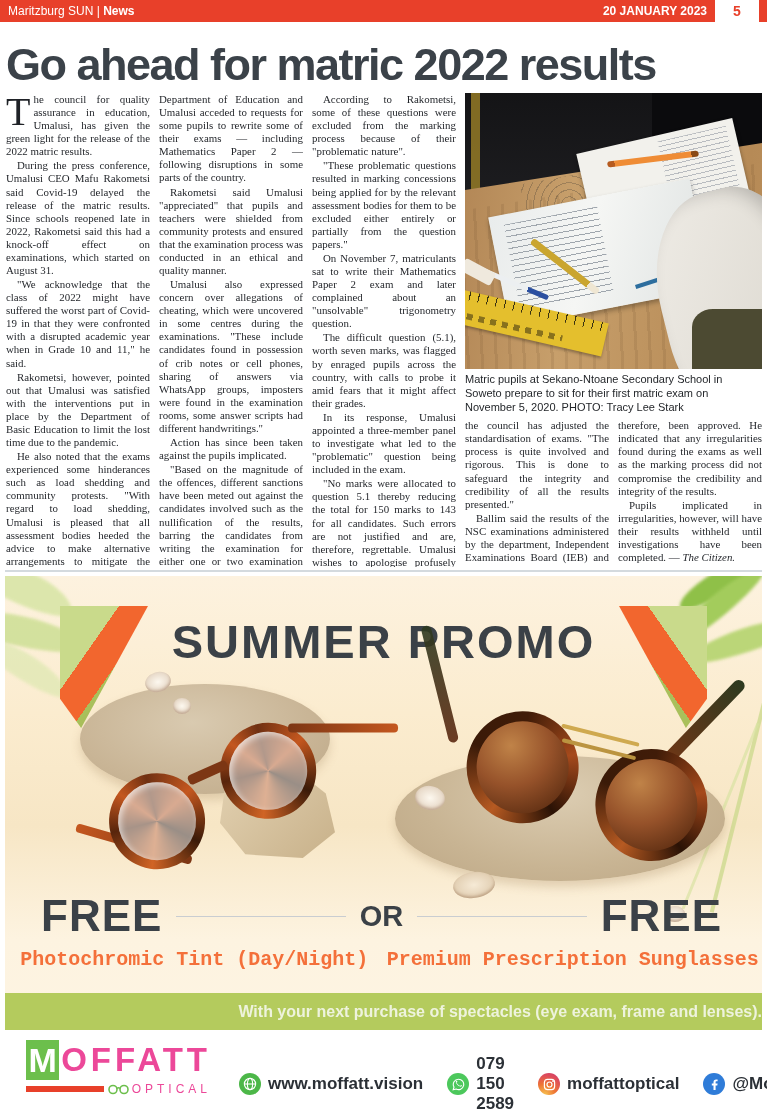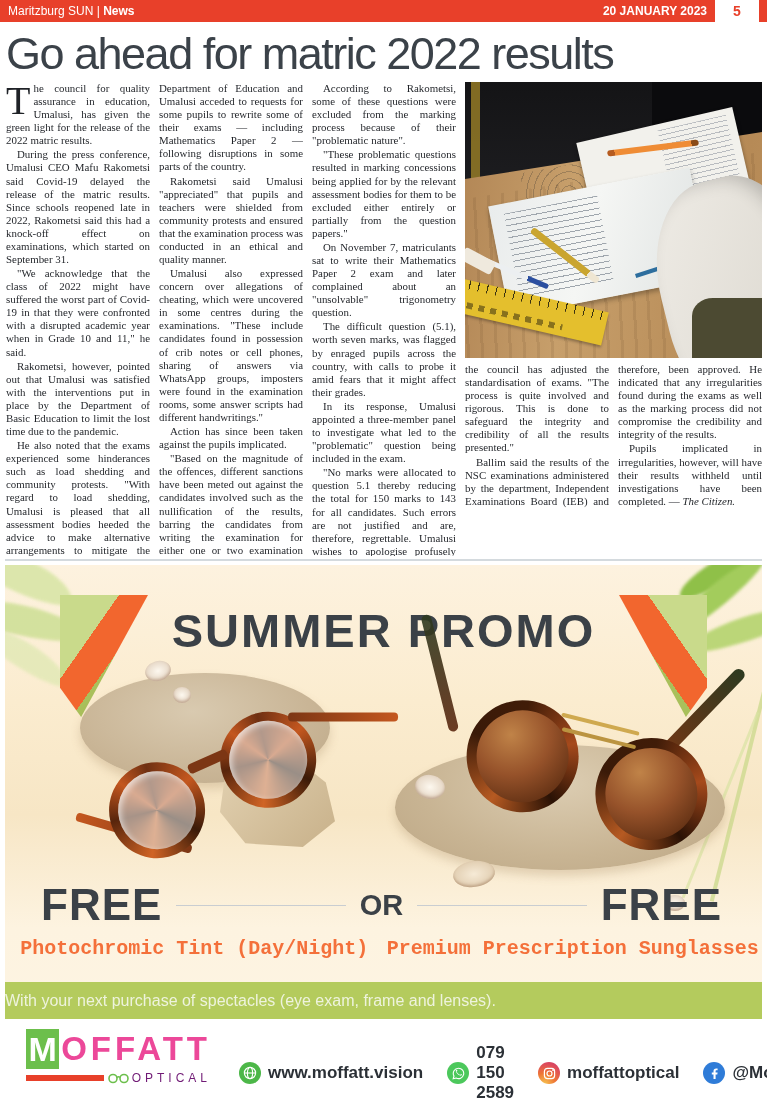--- a/index.html
+++ b/index.html
@@ -8,21 +8,21 @@
 
   
   .masthead { display:flex; height:22px; font-family:"Liberation Sans", sans-serif; }
   .mast-bar { flex:1; background:#e8402a; color:#fff; display:flex; align-items:center; justify-content:space-between; padding:0 8px; font-size:12px; }
   .brand b { font-weight:bold; }
   .mast-date { font-weight:bold; font-size:12px; }
   .mast-page { width:44px; background:#fff; color:#e8402a; font-weight:bold; font-size:14px; display:flex; align-items:center; justify-content:center; }
   .mast-strip { width:8px; background:#e8402a; }
 
   
-  .headline { font-family:"Liberation Sans", sans-serif; font-weight:normal; color:#3b4249; font-size:45px; letter-spacing:-1.5px; line-height:1.0; padding:9px 6px 4px; white-space:nowrap; }
+  .headline { font-family:"Liberation Sans", sans-serif; font-weight:bold; color:#3b4249; font-size:45px; letter-spacing:-1.5px; line-height:1.0; padding:20px 6px 4px; white-space:nowrap; }
 
   
   .article { display:flex; gap:9px; padding:2px 6px 0; height:476px; overflow:hidden; }
   .col { width:144px; flex:0 0 144px; font-size:10.9px; line-height:1.2; color:#1f2227; text-align:justify; overflow:hidden; }
   .col p { margin:0 0 1px; }
   .col p.indent { text-indent:11px; }
   .dropcap { float:left; font-size:40px; line-height:0.82; padding:3px 3px 0 0; font-weight:normal; }
   .right-block { width:297px; flex:0 0 297px; }
   .right-cols { display:flex; gap:9px; margin-top:5px; height:146px; overflow:hidden; }
   .right-cols .col { width:144px; }
@@ -104,33 +104,33 @@
   .g-bar2 { left:112px; top:76px; width:76px; height:4px; background:#bb9440; border-radius:2px; transform:rotate(8deg); }
   .g-temple1 { left:240px; top:-18px; width:12px; height:130px; background:linear-gradient(180deg,#2d3a20,#7c3614); border-radius:6px; transform:rotate(38deg); }
   .g-temple2 { left:-20px; top:-30px; width:10px; height:120px; background:linear-gradient(180deg,#2d3a20,#5c2810); border-radius:6px; transform:rotate(-20deg); opacity:.9; }
 
   .free-row { left:36px; right:40px; top:318px; display:flex; align-items:center; gap:14px; }
   .free-row .free { position:static; font-size:44px; font-weight:bold; letter-spacing:1px; color:#3b4147; line-height:1; }
   .free-row .or { position:static; font-size:29px; font-weight:bold; color:#3b4147; }
   .free-row .link-line { position:static; flex:1; height:1px; background:#c9cdd1; }
   .free-subs { left:0; right:0; top:372px; display:flex;font-family:Liberation Mono, monospace; }
   .free-subs span { position:static; width:50%; text-align:center; font-size:20px; font-weight:bold; color:#f4703a; }
-  .tagline-bar { left:0; right:0; bottom:0; height:37px; background:#b4cb5d; display:flex; align-items:center; justify-content:flex-start; }
+  .tagline-bar { left:0; right:0; bottom:0; height:37px; background:#b4cb5d; display:flex; align-items:center; justify-content:flex-end;font-weight:bold; }
   .tagline-bar span { position:static; color:#eef3dd; font-size:16px; }
 
   
   .footer { font-family:"Liberation Sans", sans-serif; padding:10px 0 0; }
   .foot-top { display:flex; align-items:flex-start; }
   .logo { margin-left:26px; width:185px; }
   .logo-row { display:flex; align-items:center; gap:2px; }
   .logo-m { width:40px; height:40px; background:#6cbf4c; color:#fff; font-weight:bold; font-size:34px; display:flex; align-items:center; justify-content:center; }
   .logo-rest { font-size:33px; font-weight:bold; color:#ec4899; letter-spacing:4px; }
   .logo-sub { display:flex; align-items:center; margin-top:2px; }
   .logo-redbar { width:102px; height:6px; background:#e8402a; margin-right:4px; }
-  .logo-optical { font-size:12px; letter-spacing:4px; color:#701a75; display:flex; align-items:center; gap:2px; }
+  .logo-optical { font-size:12px; letter-spacing:4px; color:#ec4899; display:flex; align-items:center; gap:2px; }
   .contacts { display:flex; align-items:center; gap:24px; margin:14px 0 0 28px; }
   .contact { display:flex; align-items:center; gap:7px; font-size:17px; font-weight:bold; color:#2b3036; }
   .cicon { width:22px; height:22px; border-radius:50%; display:flex; align-items:center; justify-content:center; flex:0 0 22px; }
 </style>
 </head>
 <body>
 
 <div class="page">
 
   <div class="masthead">
@@ -140,21 +140,21 @@
     </div>
     <div class="mast-page">5</div>
     <div class="mast-strip"></div>
   </div>
 
   <div class="headline">Go ahead for matric 2022 results</div>
 
   <div class="article">
     <div class="col">
       <p><span class="dropcap">T</span><span>he council for quality assurance in education, Umalusi, has given the green light for the release of the 2022 matric results.</span></p>
-      <p class="indent">During the press conference, Umalusi CEO Mafu Rakometsi said Covid-19 delayed the release of the matric results. Since schools reopened late in 2022, Rakometsi said this had a knock-off effect on examinations, which started on September 31.</p>
+      <p class="indent">During the press conference, Umalusi CEO Mafu Rakometsi said Covid-19 delayed the release of the matric results. Since schools reopened late in 2022, Rakometsi said this had a knock-off effect on examinations, which started on August 31.</p>
       <p class="indent">"We acknowledge that the class of 2022 might have suffered the worst part of Covid-19 in that they were confronted with a disrupted academic year when in Grade 10 and 11," he said.</p>
       <p class="indent">Rakometsi, however, pointed out that Umalusi was satisfied with the interventions put in place by the Department of Basic Education to limit the lost time due to the pandemic.</p>
       <p class="indent">He also noted that the exams experienced some hinderances such as load shedding and community protests. "With regard to load shedding, Umalusi is pleased that all assessment bodies heeded the advice to make alternative arrangements to mitigate the possibility of load shedding."</p>
 
     </div>
     <div class="col">
       <p>Department of Education and Umalusi acceded to requests for some pupils to rewrite some of their exams — including Mathematics Paper 2 — following disruptions in some parts of the country.</p>
       <p class="indent">Rakometsi said Umalusi "appreciated" that pupils and teachers were shielded from community protests and ensured that the examination process was conducted in an ethical and quality manner.</p>
       <p class="indent">Umalusi also expressed concern over allegations of cheating, which were uncovered in some centres during the examinations. "These include candidates found in possession of crib notes or cell phones, sharing of answers via WhatsApp groups, imposters were found in the examination rooms, some answer scripts had different handwritings."</p>
       <p class="indent">Action has since been taken against the pupils implicated.</p>
@@ -183,20 +183,21 @@
         <div class="ph-pencil-o"></div>
         <div class="ph-paper-mid"></div>
         <div class="ph-blue-dash"></div>
         <div class="ph-pencil-y"></div>
         <div class="ph-pen"></div>
         <div class="ph-eraser"></div>
         <div class="ph-ruler"></div>
         <div class="ph-arm"></div>
         <div class="ph-pants"></div>
       </div>
+      <div class="caption">Matric pupils at Sekano-Ntoane Secondary School in Soweto prepare to sit for their first matric exam on November 5, 2020. PHOTO: Tracy Lee Stark</div>
       <div class="right-cols">
         <div class="col">
           <p>the council has adjusted the standardisation of exams. "The process is quite involved and rigorous. This is done to safeguard the integrity and credibility of all the results presented."</p>
           <p class="indent">Ballim said the results of the NSC examinations administered by the department, Independent Examinations Board (IEB) and South African Comprehensive Assessment Institute (Sacai) have,</p>
         </div>
         <div class="col">
           <p>therefore, been approved. He indicated that any irregularities found during the exams as well as the marking process did not compromise the credibility and integrity of the results.</p>
           <p class="indent"><span>Pupils implicated in irregularities, however, will have their results withheld until investigations have been completed. — </span><span class="src-italic">The Citizen.</span></p>
         </div>
       </div>

